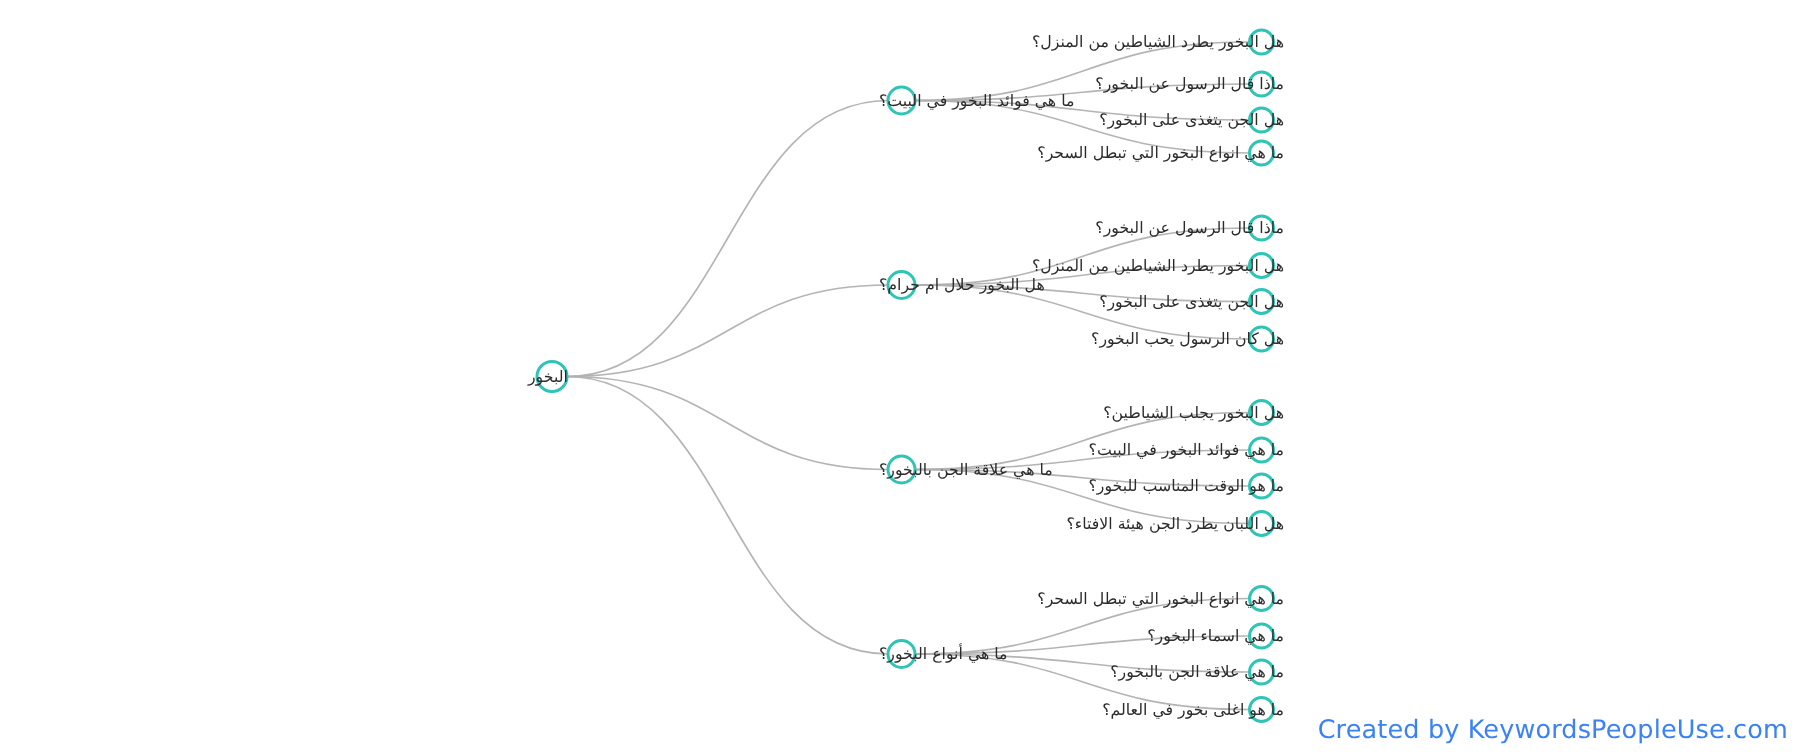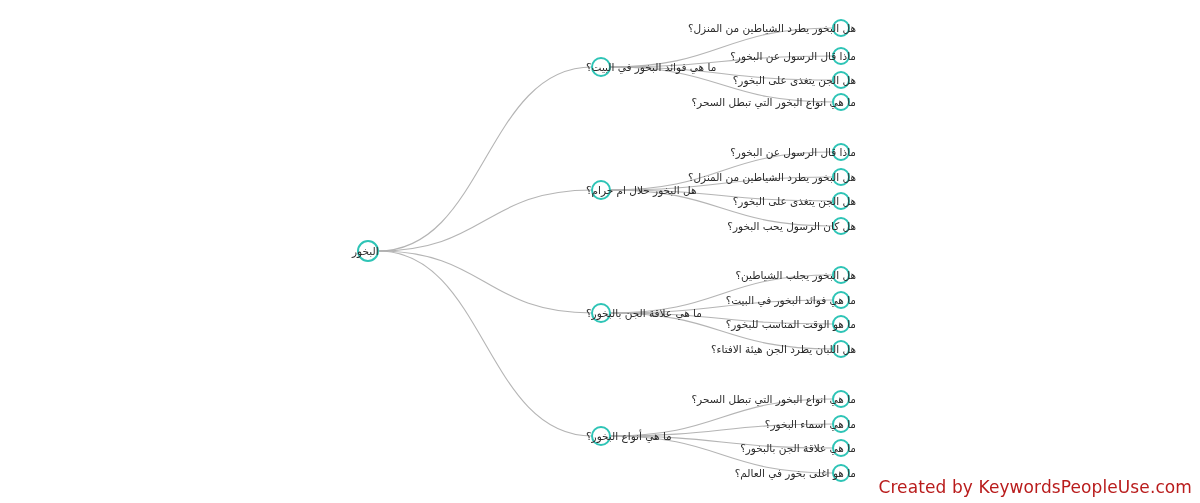--- a/index.html
+++ b/index.html
@@ -54,21 +54,21 @@
   .node-label.leaf-label {
     font-size: 10.5px;
     text-anchor: start;
   }
   .watermark {
     position: absolute;
     right: 8px;
     bottom: 6px;
     font-family: "DejaVu Sans", "Liberation Sans", sans-serif;
     font-size: 17px;
-    color: #b91c1c;
+    color: #3b82f6;
     letter-spacing: 0.1px;
     white-space: nowrap;
   }
 </style>
 </head>
 <body>
 
 <div id="mindmap-root">
   <svg class="tree-canvas" viewBox="0 0 1200 503" xmlns="http://www.w3.org/2000/svg">
     <g id="links-layer">

